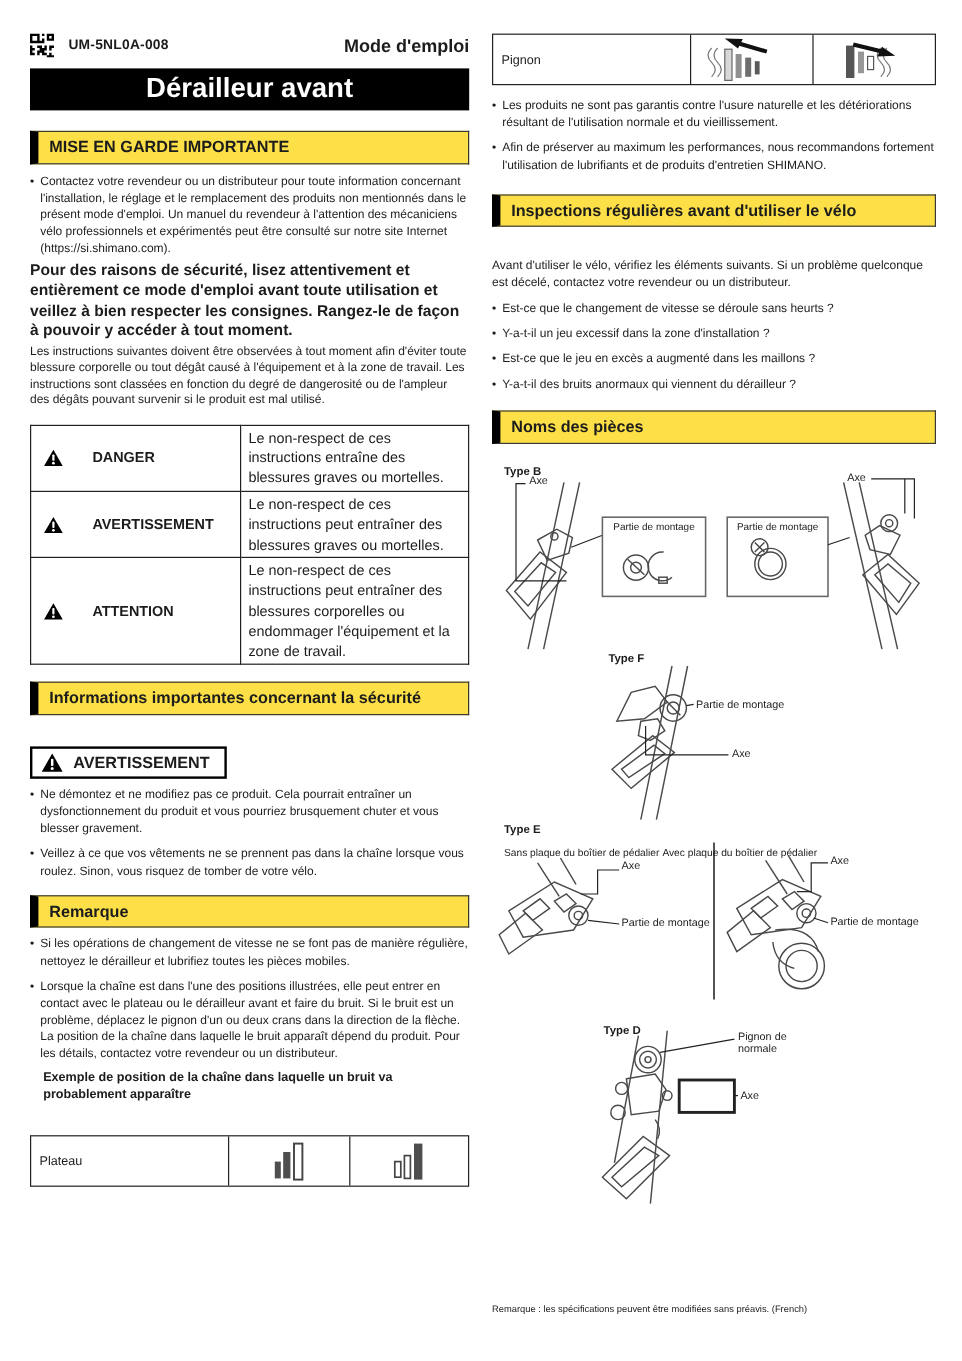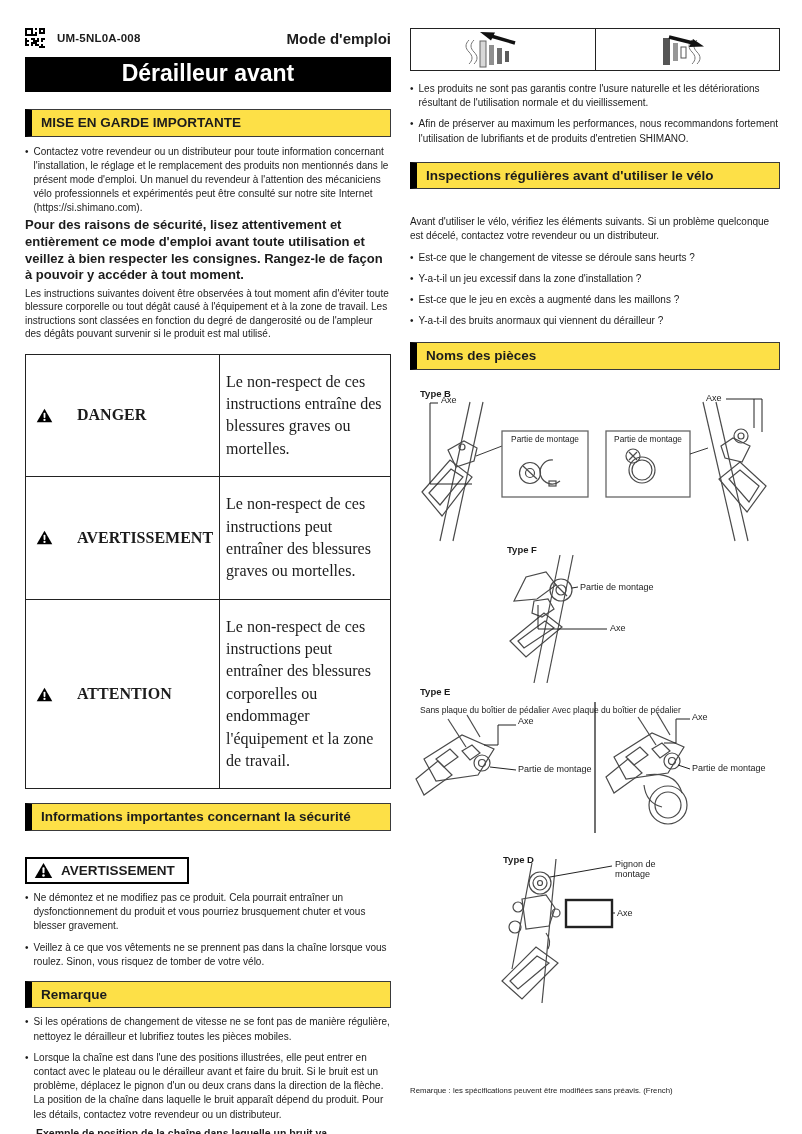--- a/index.html
+++ b/index.html
@@ -20,22 +20,22 @@
           font-weight:bold;font-size:13.5px;line-height:1.3;padding:4px 9px;}
 
   .body-txt{font-size:10px;line-height:1.42;}
   .bullet{display:flex;gap:5px;margin-top:7px;}
   .bullet .b-dot{flex:0 0 auto;font-size:10px;line-height:1.42;}
   .bold-lead{font-weight:bold;font-size:13px;line-height:1.28;margin-top:2px;}
   .plain-para{font-size:10px;line-height:1.34;margin-top:3px;}
 
   
   table.wtable{border-collapse:collapse;width:100%;margin-top:13px;}
-  table.wtable td{border:1.4px solid #222;font-size:16px;line-height:1.4;
-                  padding:16px 6px;vertical-align:middle;font-family:Liberation Serif, serif;}
+  table.wtable td{border:1.4px solid #222;font-size:12px;line-height:1.4;
+                  padding:2px 6px;vertical-align:middle;}
   td.wlabel{width:162px;font-weight:bold;font-size:12.5px;}
   .wlabel-inner{display:flex;align-items:center;gap:24px;padding-left:4px;}
 
   .warn-box{display:inline-flex;align-items:center;gap:8px;border:2px solid #000;
             background:#fff;padding:3px 12px 3px 7px;font-weight:bold;font-size:13.5px;}
 
   .bold-note{font-weight:bold;font-size:10.5px;line-height:1.4;margin-top:4px;}
 
   
   .mini-table{display:flex;border:1.5px solid #222;height:41px;background:#fff;}
@@ -186,20 +186,21 @@
           <rect x="45" y="15" width="5" height="19" fill="#fff" stroke="#444" stroke-width="1.4"></rect>
           <rect x="53" y="5" width="7" height="30" fill="#4e4e4e"></rect>
         </svg>
       </div>
     </div>
   </div>
 
   <div class="col-right">
 
     <div class="mini-table">
+      <div class="mini-label">Pignon</div>
       <div class="mini-cell">
         <svg width="100" height="40" viewBox="0 0 100 40">
           <path d="M16,10 c-4,4 -4,8 0,12 c4,4 4,8 0,12" fill="none" stroke="#777" stroke-width="1"></path>
           <path d="M21,10 c-4,4 -4,8 0,12 c4,4 4,8 0,12" fill="none" stroke="#777" stroke-width="1"></path>
           <rect x="27" y="11" width="6" height="26" fill="#d8d8d8" stroke="#666" stroke-width="1"></rect>
           <rect x="36" y="15" width="5" height="20" fill="#8f8f8f"></rect>
           <rect x="44" y="18" width="5" height="16" fill="#6e6e6e"></rect>
           <rect x="52" y="21" width="4" height="11" fill="#5a5a5a"></rect>
           <line x1="62" y1="13" x2="38" y2="6" stroke="#111" stroke-width="3.4"></line>
           <polygon points="27,2 42,2.5 38,10.5" fill="#111"></polygon>
@@ -364,21 +365,21 @@
             <circle cx="105" cy="74" r="6"></circle>
           <circle cx="146" cy="60" r="4"></circle>
           <path d="M136,80 q6,8 2,16"></path>
           <rect class="axebox" x="156" y="47" width="46" height="27"></rect>
           <path class="leader" d="M202,60 H205"></path>
           <path d="M92,128 L126,94 L148,110 L112,146 Z"></path>
             <path d="M100,128 L127,103 L139,110 L108,136 Z"></path>
         </svg>
         <span class="fig-label" style="left:205px;top:6px;">
           <span style="display:block;">Pignon de</span>
-          <span style="display:block;">montage</span>
+          <span style="display:block;">normale</span>
         </span>
         <span class="fig-label" style="left:207px;top:55px;">Axe</span>
       </div>
     </div>
   </div>
 
   <div class="footer">Remarque : les spécifications peuvent être modifiées sans préavis. (French)</div>
 </div>
 
 </body></html>

